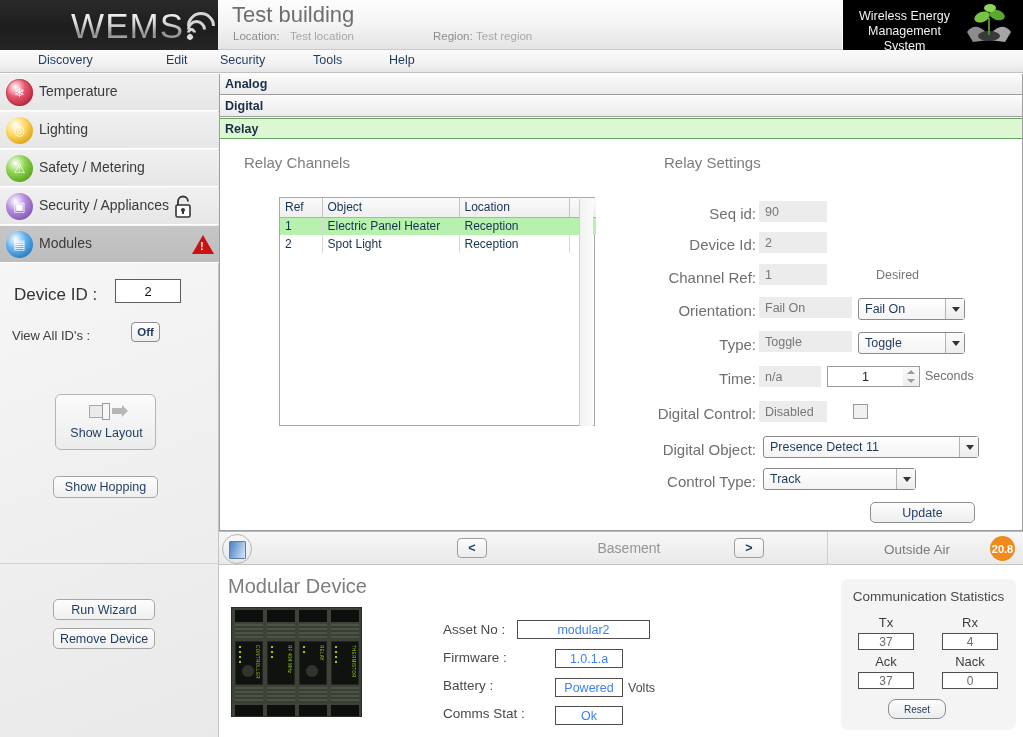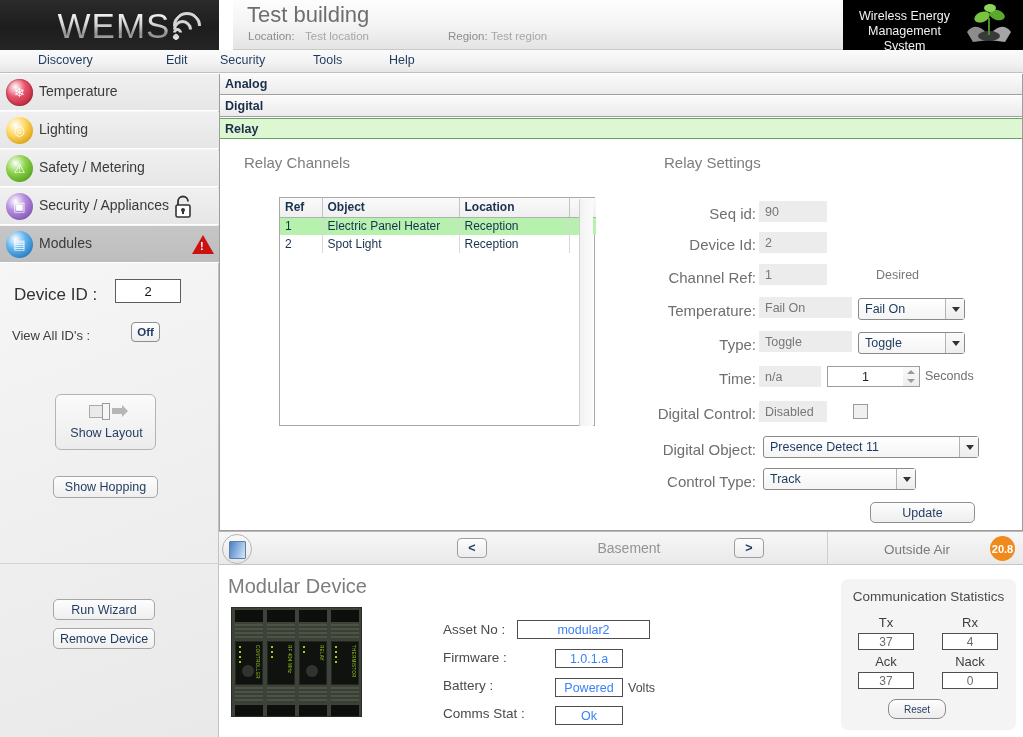--- a/index.html
+++ b/index.html
@@ -9,40 +9,40 @@
     font-family:"Liberation Sans", sans-serif;
     background:#ffffff; color:#222;
     position:relative;
   }
 
   
   #header { position:absolute; left:0; top:0; width:1023px; height:50px; }
   .logo-box {
     position:absolute; left:0; top:0; width:219px; height:50px;
     background:linear-gradient(180deg,#2b2b2b 0%,#1d1d1d 55%,#252525 100%);
-    display:flex; align-items:center; justify-content:center;padding-left:44px;
+    display:flex; align-items:center; justify-content:flex-end;padding-left:44px;
   }
   .logo-text {
     font-family:"Liberation Sans", sans-serif;
     font-size:35px; letter-spacing:1px; font-weight:400;
     background:linear-gradient(180deg,#ffffff 0%,#d8d8d8 45%,#8e8e8e 75%,#bdbdbd 100%);
     -webkit-background-clip:text; background-clip:text; color:transparent;
     line-height:1;
   }
   .logo-wifi { position:relative; width:34px; height:32px; margin-left:1px; }
   .logo-wifi span { position:absolute; border:3px solid #cfcfcf; border-radius:50%;
     border-color:#d5d5d5 transparent transparent #d5d5d5; transform:rotate(45deg); }
   .lw1 { width:9px; height:9px; left:2px; top:19px; }
   .lw2 { width:19px; height:19px; left:2px; top:11px; }
   .lw3 { width:28px; height:28px; left:2px; top:3px; }
   .lw-dot { position:absolute; left:2px; top:25px; width:6px; height:6px;
     background:#e3e3e3; border-radius:50%; }
 
   .header-mid {
-    position:absolute; left:233px; top:0; width:624px; height:50px;
+    position:absolute; left:218px; top:0; width:624px; height:50px;
     background:linear-gradient(180deg,#fdfdfd 0%,#f4f4f4 50%,#e4e4e4 100%);
     border-bottom:1px solid #c9c9c9;
   }
   .bld-title { position:absolute; left:14px; top:2px; font-size:22px; color:#6e6e6e; font-weight:400; }
   .loc-lbl { position:absolute; left:15px; top:30px; font-size:11.5px; color:#8d8d8d; }
   .loc-val { position:absolute; left:72px; top:30px; font-size:11.5px; color:#a7a7a7; }
   .reg-lbl { position:absolute; left:215px; top:30px; font-size:11.5px; color:#8d8d8d; }
   .reg-val { position:absolute; left:258px; top:30px; font-size:11.5px; color:#a7a7a7; }
 
   .logoff-btn {
@@ -161,21 +161,21 @@
 
   .sect-title { position:absolute; font-size:15px; color:#7d7d7d; }
 
   
   .tbl-wrap {
     position:absolute; left:59px; top:123px; width:316px; height:229px;
     background:#fff; border:1px solid #a9a9a9;
   }
   .tbl { width:100%; border-collapse:collapse; table-layout:fixed; }
   .tbl th {
-    font-size:12px; font-weight:bold; color:#19324f; text-align:left;
+    font-size:12px; font-weight:normal; color:#19324f; text-align:left;
     padding:2px 5px; border-right:1px solid #c4c4c4; border-bottom:1px solid #b0b0b0;
     background:linear-gradient(180deg,#fafafa 0%,#efefef 100%);
     height:19px;
   }
   .tbl td {
     font-size:12px; color:#19324f; padding:1px 5px; height:18px;
     border-right:1px solid #d8d8d8;
   }
   .tbl tr.sel td { background:#b6f2ae; }
   .col-ref { width:42px; }
@@ -487,21 +487,21 @@
   <div class="frm-lbl" style="left:656px; top:205px; width:100px">Seq id:</div>
   <div class="frm-ro" style="left:759px; top:201px; width:68px">90</div>
 
   <div class="frm-lbl" style="left:656px; top:236px; width:100px">Device Id:</div>
   <div class="frm-ro" style="left:759px; top:232px; width:68px">2</div>
 
   <div class="frm-lbl" style="left:642px; top:269px; width:114px">Channel Ref:</div>
   <div class="frm-ro" style="left:759px; top:264px; width:68px">1</div>
   <div class="desired-lbl">Desired</div>
 
-  <div class="frm-lbl" style="left:646px; top:302px; width:110px">Temperature:</div>
+  <div class="frm-lbl" style="left:646px; top:302px; width:110px">Orientation:</div>
   <div class="frm-ro" style="left:759px; top:297px; width:93px">Fail On</div>
   <div class="frm-sel" style="left:858px; top:298px; width:107px">
     <span class="sel-text">Fail On</span>
     <span class="sel-arrowbox">
         <i class="caret"></i>
       </span>
   </div>
 
   <div class="frm-lbl" style="left:676px; top:336px; width:80px">Type:</div>
   <div class="frm-ro" style="left:759px; top:331px; width:93px">Toggle</div>

